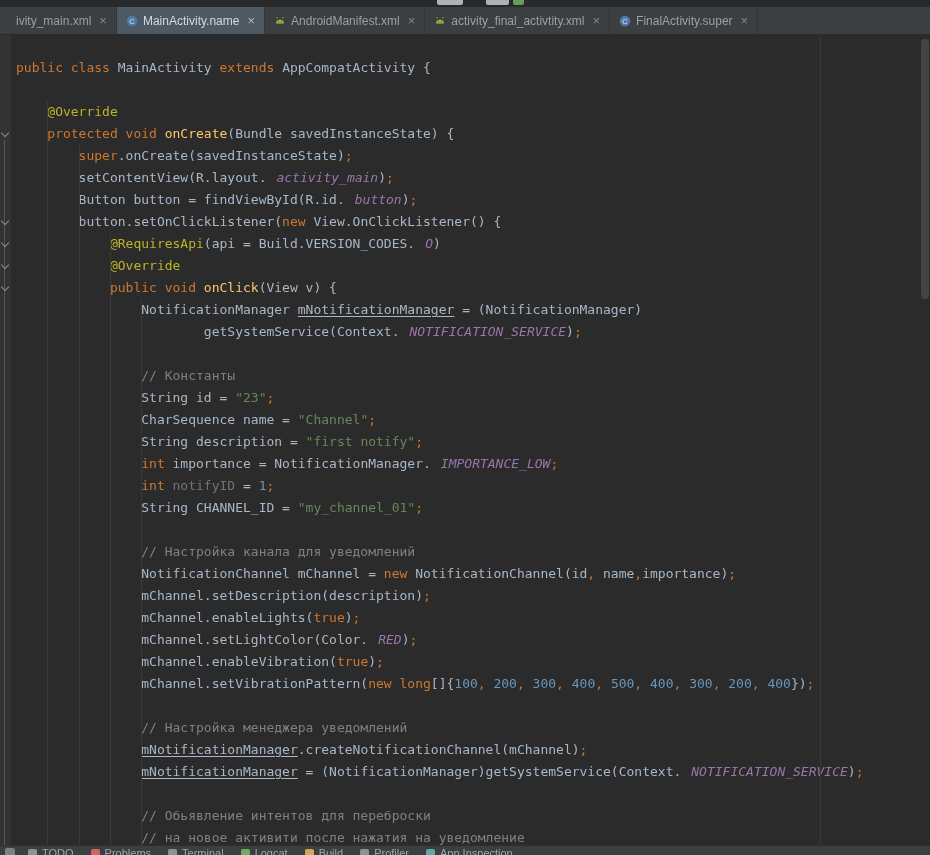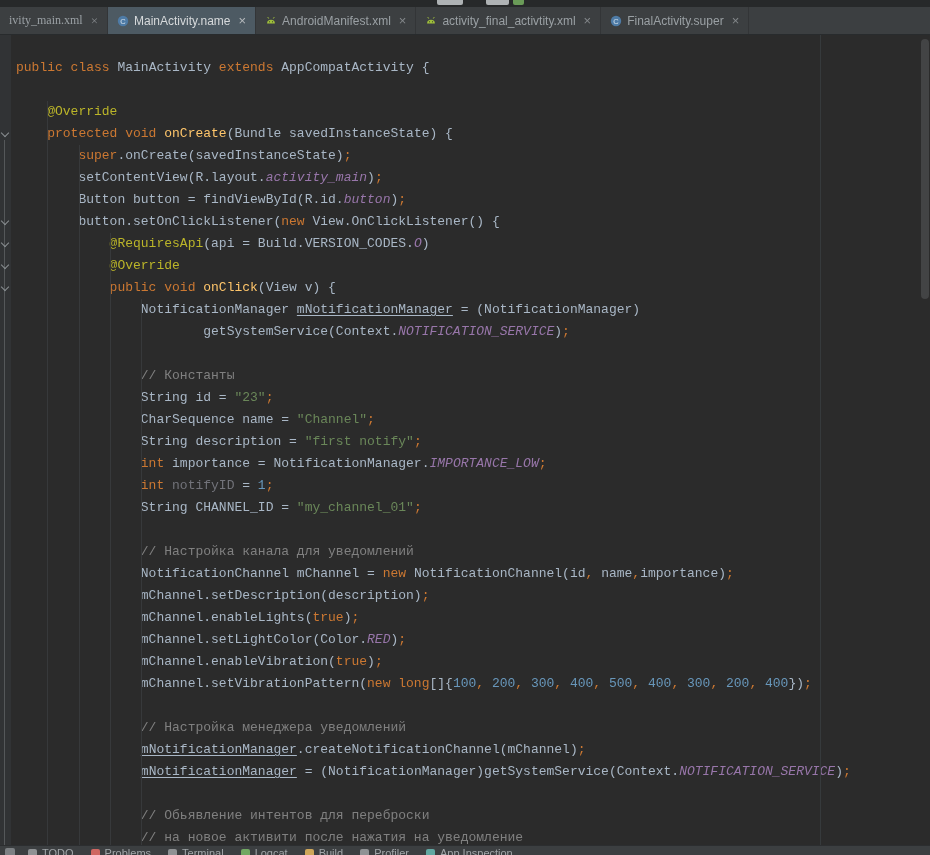--- a/index.html
+++ b/index.html
@@ -23,21 +23,21 @@
     height:28px; background:var(--c-tab_bar_bg,#3c3f41);
     display:flex; align-items:stretch;
     border-bottom:1px solid #282b2d;
     font-family:"Liberation Sans",sans-serif; font-size:12px;
   }
   .tab {
     display:flex; align-items:center; gap:5px;
     padding:0 9px; border-right:1px solid #333537;
     color:#9aa0a4; cursor:default; white-space:nowrap;
   }
-  .tab:first-child { padding-left:9px;font-family:Liberation Serif, serif; }
+  .tab:first-child { padding-left:16px; }
   .tab.selected { background:var(--c-selected_tab_bg,#4d5a63); color:#d6d9db; }
   .tab-icon { width:12px; height:12px; display:inline-flex; }
   .tab-icon:empty { display:none; }
   .tab-close { color:#84888b; font-size:13px; line-height:12px; margin-left:3px; }
   .tab.selected .tab-close { color:#b6babd; }
 
   
   .editor { position:relative; height:820px; display:flex; background:var(--c-editor_bg,#2b2b2b); }
   .gutter { width:11px; background:#313335; position:relative; flex:none; }
   .fold-line { position:absolute; left:4px; top:105px; bottom:0; width:1px; background:#55585a; }
@@ -45,30 +45,30 @@
   .fold::after {
     content:""; position:absolute; left:1px; top:0; width:5px; height:5px;
     border-right:1.5px solid #8a8f92; border-bottom:1.5px solid #8a8f92;
     transform:rotate(45deg);
   }
   .code-area {
     flex:1; padding:22px 0 0 5px;
     font-size:13px; line-height:22px; white-space:pre;
     color:var(--c-default,#a9b7c6);
   }
-  .code-line { height:22px;font-family:Liberation Mono, monospace; }
+  .code-line { height:22px; }
   .tk-kw  { color:var(--c-keyword,#cc7832); }
   .tk-pun { color:var(--c-punctuation,#cc7832); }
   .tk-def { color:var(--c-default,#a9b7c6); }
   .tk-str { color:var(--c-string,#6a8759); }
   .tk-num { color:var(--c-number,#6897bb); }
   .tk-cmt { color:var(--c-comment,#808080); }
   .tk-ann { color:var(--c-annotation,#bbb529); }
   .tk-mth { color:var(--c-method,#ffc66b); }
-  .tk-sf  { color:var(--c-constant,#9876aa); font-style:italic; }
+  .tk-sf  { color:var(--c-constant,#9876aa); font-style:italic;margin-left:10px; }
   .tk-und { color:var(--c-default,#a9b7c6); text-decoration:underline; text-underline-offset:2px; }
   .tk-gray{ color:var(--c-unused,#72737a); }
 
   .indent-guide { position:absolute; width:1px; bottom:0; background:#37393b; }
   .g1 { left:47px;  top:66px; }
   .g2 { left:79px;  top:110px; }
   .g3 { left:110px; top:198px; }
   .g4 { left:141px; top:264px; }
   .margin-guide { position:absolute; left:820px; top:0; bottom:0; width:1px; background:#363a3c; }
   .scrollbar { position:absolute; right:0; top:0; width:10px; bottom:0; }

